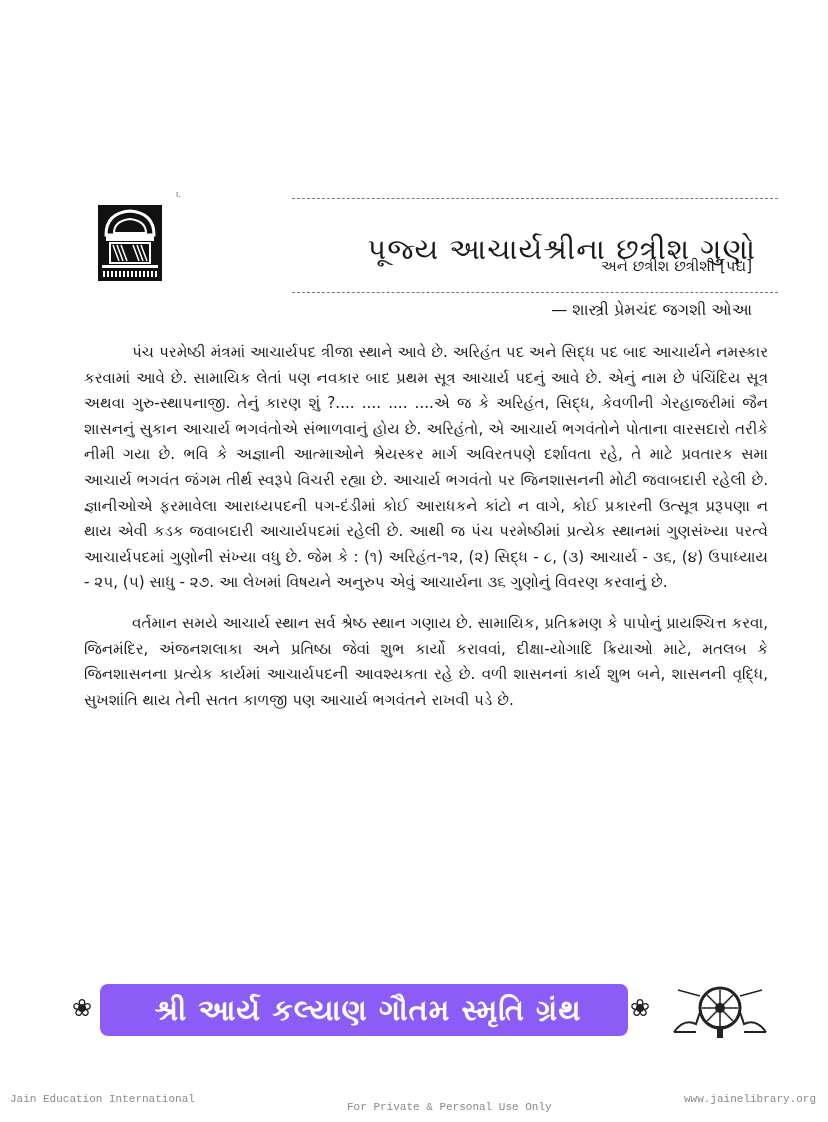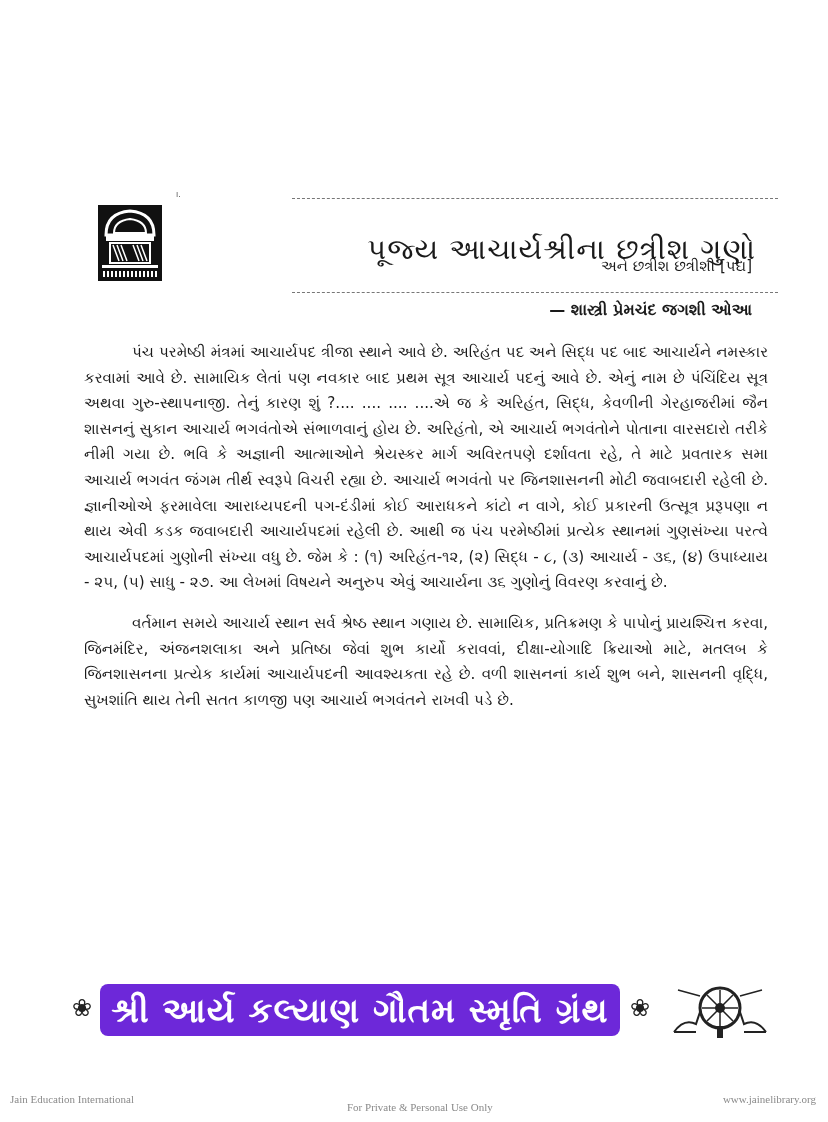--- a/index.html
+++ b/index.html
@@ -20,45 +20,45 @@
   .title {
     position: absolute; right: 72px; top: 213px;
     font-size: 29px; font-weight: normal; letter-spacing: 1px; white-space: nowrap; margin-left: 12px;
   }
   .subtitle {
     position: absolute; right: 76px; top: 257px;
     font-size: 15px; white-space: nowrap;
   }
   .author {
     position: absolute; right: 76px; top: 300px;
-    font-size: 16px; font-weight: bold; white-space: nowrap;
+    font-size: 16px; font-weight: normal; white-space: nowrap;
   }
   .body-text {
     position: absolute; left: 84px; top: 340px; width: 684px;
     font-size: 15.2px; line-height: 25.6px; text-align: justify;
   }
   .body-text p { margin: 0 0 15px 0; text-indent: 48px; }
   .banner {
     position: absolute; left: 70px; top: 980px; width: 700px; height: 64px;
   }
   .banner-box {
     position: absolute; left: 30px; top: 4px; width: 520px; height: 52px;
-    background: #6d28d9; border-radius: 8px 8px 8px 8px;
-    color: #fff; font-weight: bold; font-size: 34px; line-height: 52px;
-    text-align: center; white-space: nowrap; letter-spacing: 1px;
+    background: #8b5cf6; border-radius: 8px 8px 8px 8px;
+    color: #fff; font-weight: bold; font-size: 29px; line-height: 52px;
+    text-align: center; white-space: nowrap; letter-spacing: 1px; padding-left: 8px;
   }
   .flourish {
     position: absolute; top: 14px; font-size: 24px; color: #222;
   }
   .flourish.left { left: 2px; }
   .flourish.right { left: 560px; }
   .emblem { position: absolute; left: 600px; top: 2px; width: 100px; height: 58px; }
   .footer {
     position: absolute; top: 1093px; left: 0; width: 828px; height: 18px;
-    font-family: Liberation Serif, serif; font-size: 11px; color: #8a8a8a;
+    font-family: Liberation Mono, monospace; font-size: 11px; color: #8a8a8a;
   }
   .footer span { position: absolute; top: 0; }
   .footer .f-left { left: 10px; }
   .footer .f-center { left: 347px; margin-top: 8px; }
   .footer .f-right { right: 12px; }
   .mark { position: absolute; left: 176px; top: 190px; font-size: 8px; color: #555; }
 </style>
 </head>
 <body>
 

